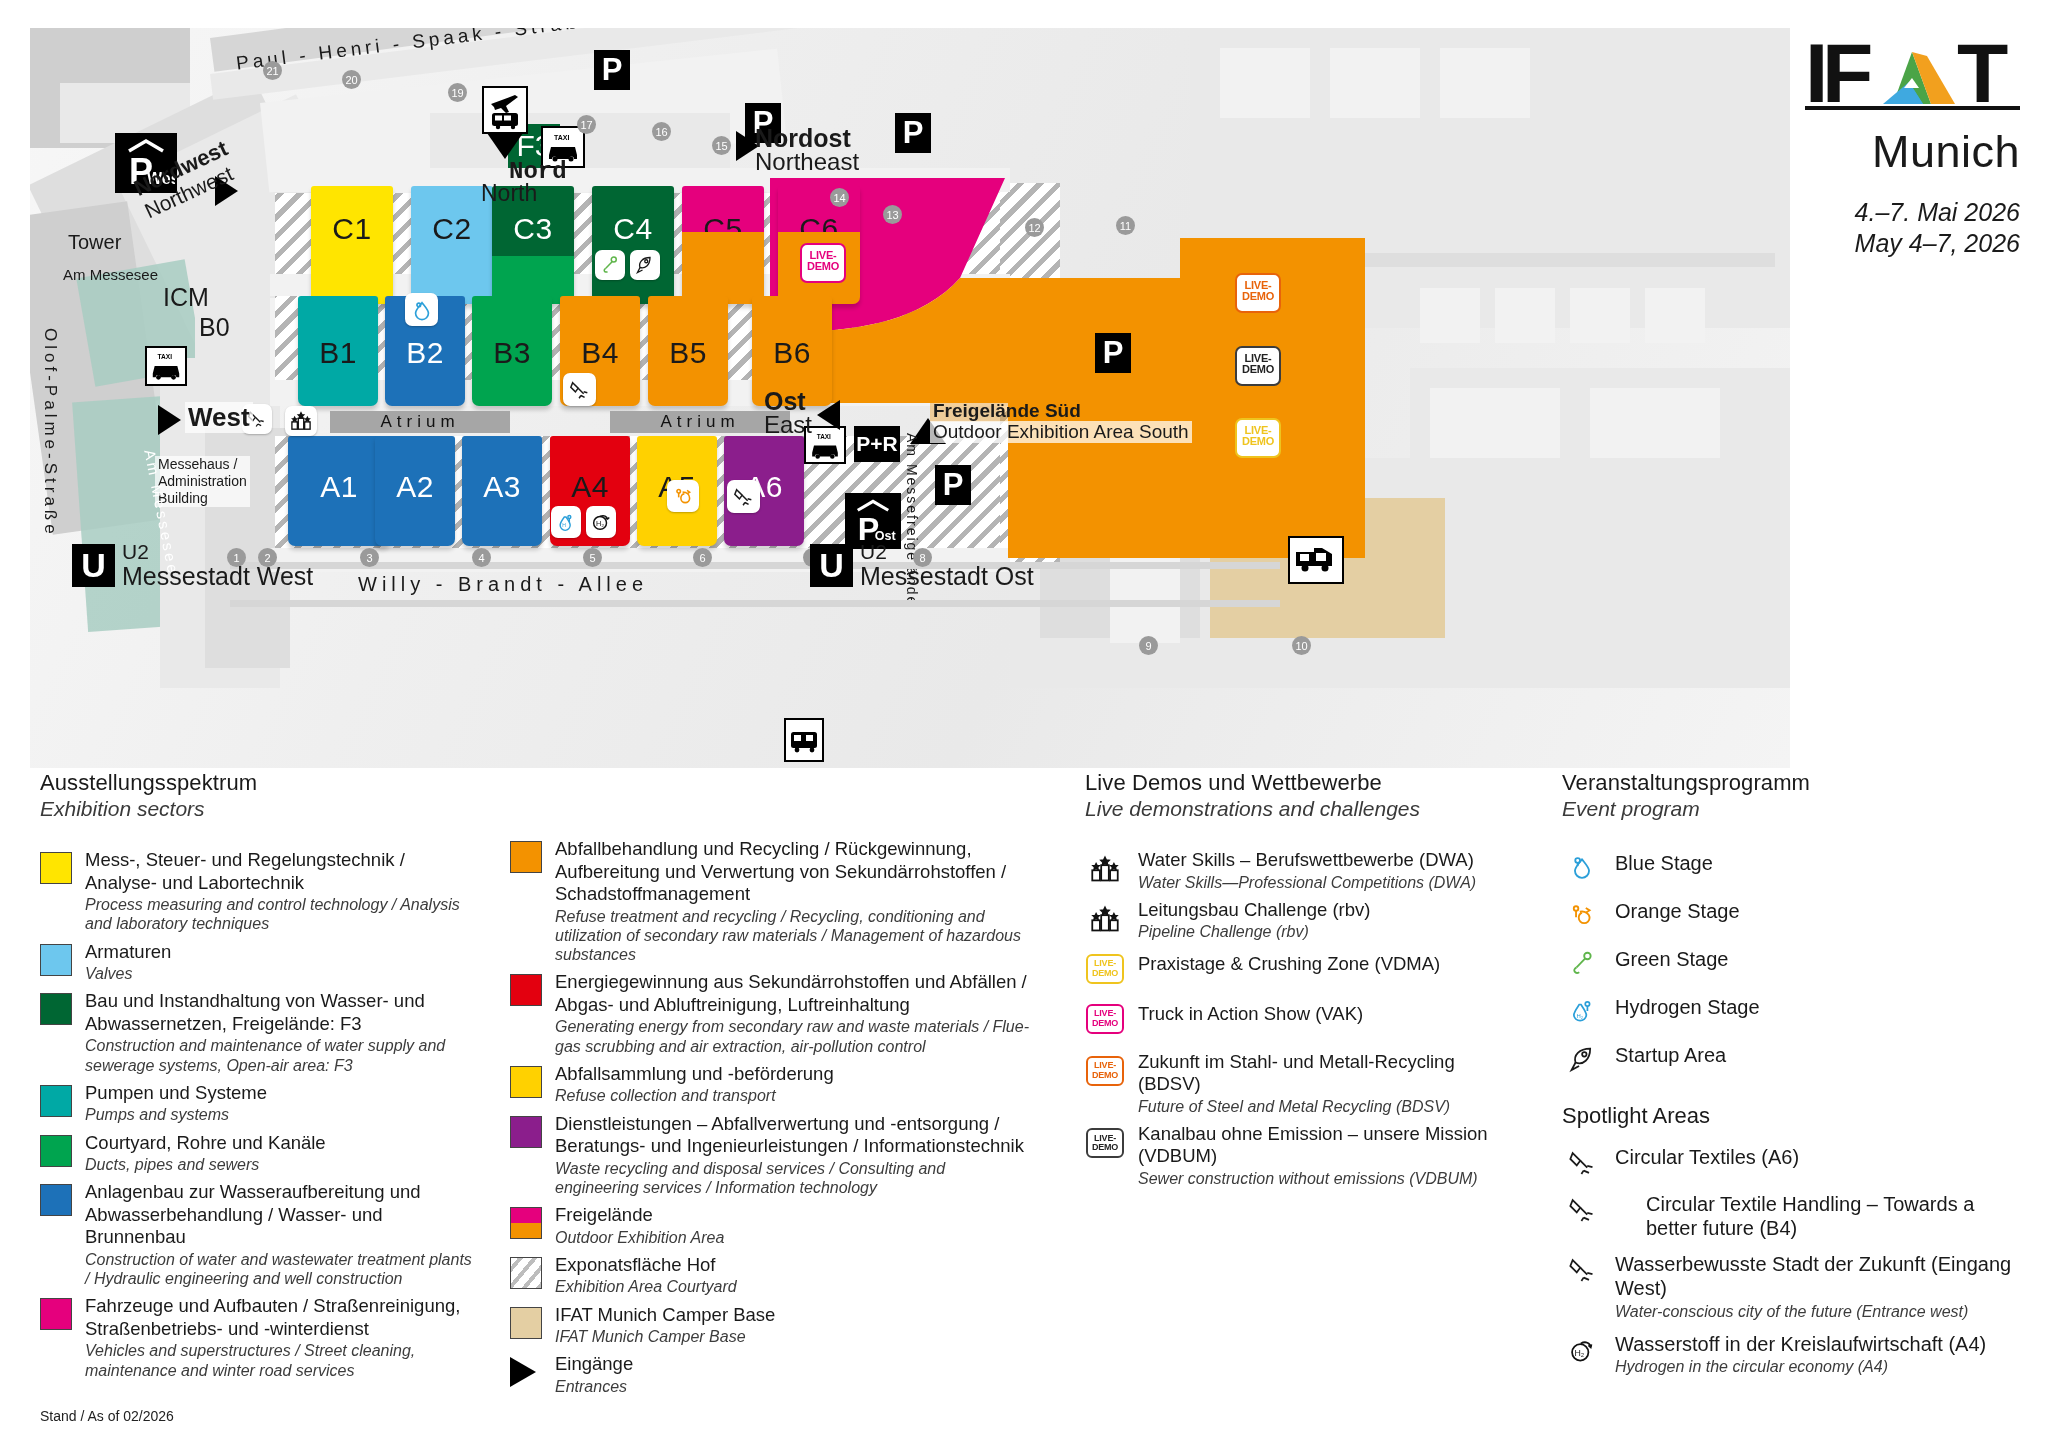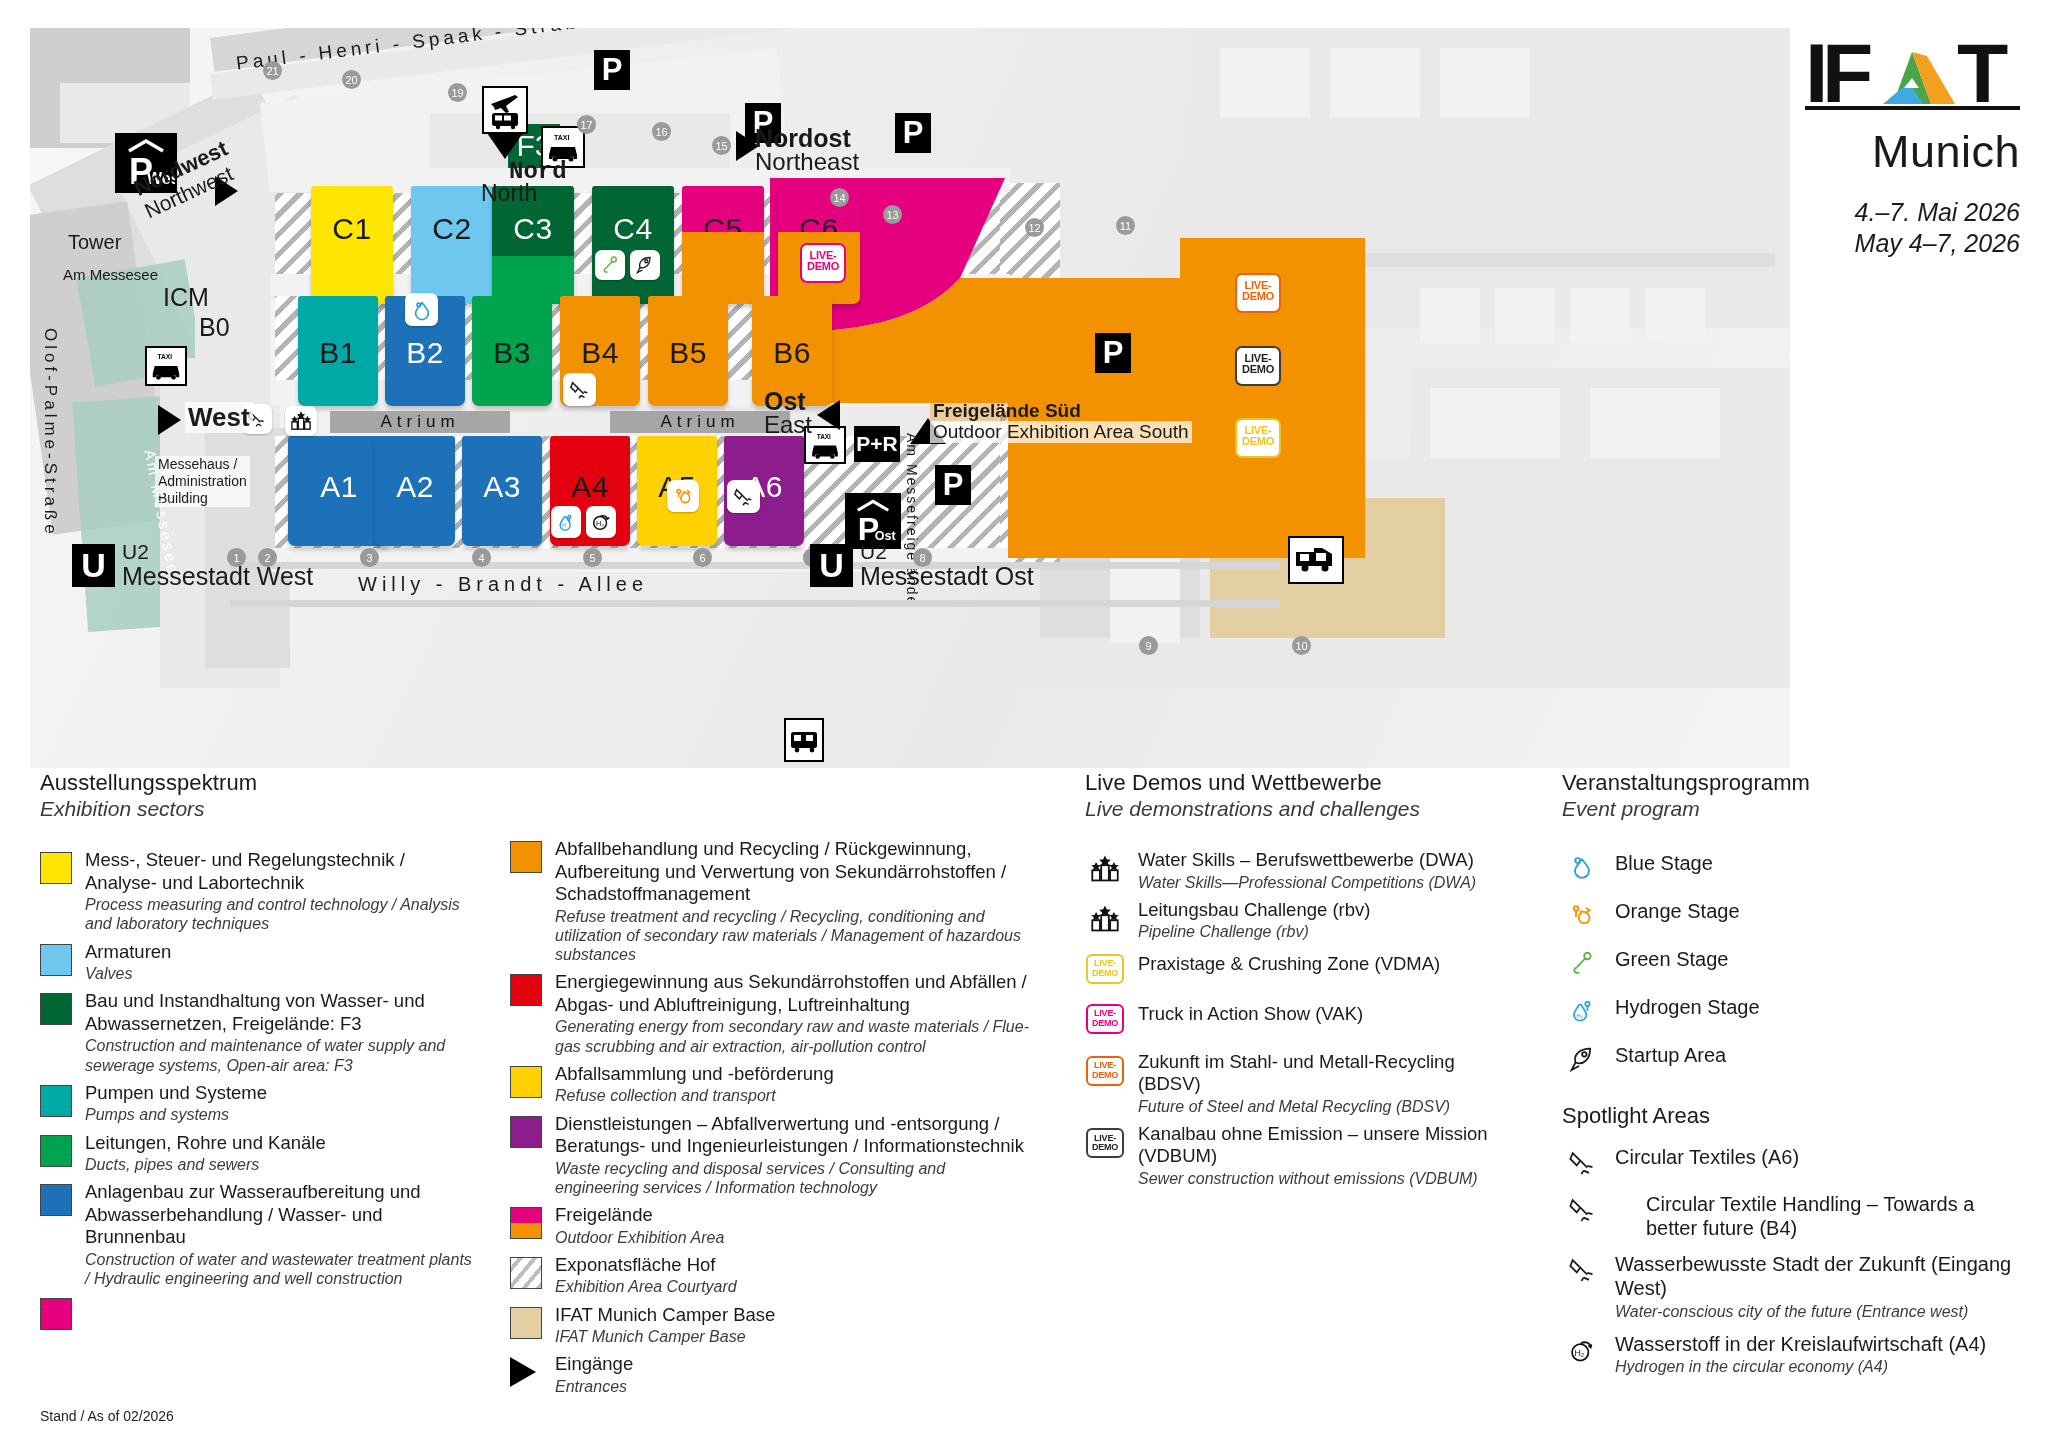--- a/index.html
+++ b/index.html
@@ -601,35 +601,39 @@
       <div class="sw" style="background:#00A9A5;"></div>
       <div class="ltxt">
         <div class="lde">Pumpen und Systeme</div>
         <div class="len">Pumps and systems</div>
       </div>
     </div>
 
     <div class="lrow">
       <div class="sw" style="background:#00A44F;"></div>
       <div class="ltxt">
-        <div class="lde">Leitungen, Rohre und Kanäle</div>
+        <div class="lde">Courtyard, Rohre und Kanäle</div>
         <div class="len">Ducts, pipes and sewers</div>
       </div>
     </div>
 
     <div class="lrow">
       <div class="sw" style="background:#1D71B8;"></div>
       <div class="ltxt">
         <div class="lde">Anlagenbau zur Wasseraufbereitung und Abwasserbehandlung / Wasser- und Brunnenbau</div>
         <div class="len">Construction of water and wastewater treatment plants / Hydraulic engineering and well construction</div>
       </div>
     </div>
 
     <div class="lrow">
       <div class="sw" style="background:#E5007D;"></div>
+      <div class="ltxt">
+        <div class="lde">Fahrzeuge und Aufbauten / Straßenreinigung, Straßenbetriebs- und -winterdienst</div>
+        <div class="len">Vehicles and superstructures / Street cleaning, maintenance and winter road services</div>
+      </div>
     </div>
   </div>
 
   <div class="col" style="left:510px; width:520px; top:68px;">
     <div class="lrow">
       <div class="sw" style="background:#F39200;"></div>
       <div class="ltxt">
         <div class="lde">Abfallbehandlung und Recycling / Rückgewinnung, Aufbereitung und Verwertung von Sekundärrohstoffen / Schadstoffmanagement</div>
         <div class="len">Refuse treatment and recycling / Recycling, conditioning and utilization of secondary raw materials / Management of  hazardous substances</div>
       </div>

